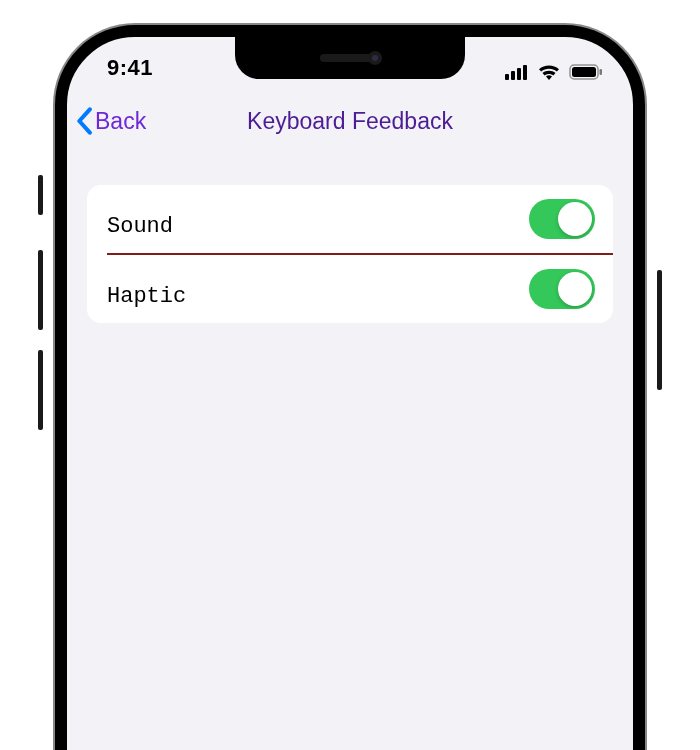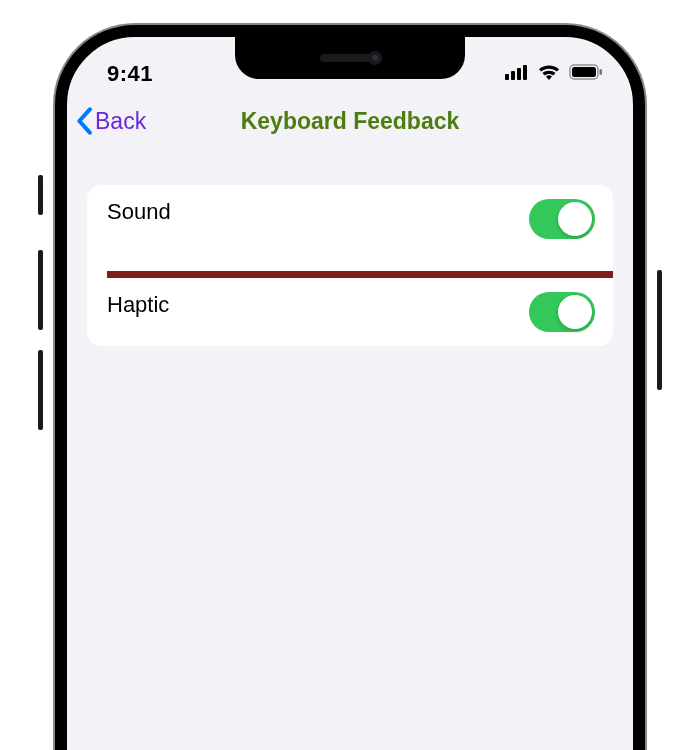--- a/index.html
+++ b/index.html
@@ -57,21 +57,20 @@
       background: #1a1a1a; border-radius: 50%;
       position: absolute; left: 58%;
     }
     .notch .cam-inner {
       width:6px; height:6px; background:#2c2c44; border-radius:50%;
       position:absolute; top:4px; left:4px;
     }
     .status-bar {
       display: flex;
       justify-content: space-between;
-      align-items: center;
       padding: 18px 30px 0 40px;
       height: 56px;
     }
     .status-time {
       font-weight: 600;
       font-size: 22px;
       letter-spacing: 0.5px;
     }
     .status-icons {
       display: flex;
@@ -91,37 +90,38 @@
       color: #6d28d9;
       font-size: 23px;
       cursor: pointer;
     }
     .nav-back .chev { margin-right: 2px; display:flex; }
     .nav-title {
       position: absolute;
       left: 50%;
       transform: translateX(-50%);
       font-size: 23px;
-      font-weight: 700;
-      color: #4d7c0f;
+      font-weight: 400;
+      color: #4c1d95;
     }
     .group {
       margin: 36px 20px 0 20px;
       background: #fff;
       border-radius: 14px;
       overflow: hidden;
     }
     .row {
       display: flex;
       justify-content: space-between;
-      align-items: flex-start;
+      align-items: flex-end;
       padding: 14px 18px 14px 20px;
       min-height: 58px;
-    }
-    .row + .row { border-top: 7px solid #7f1d1d; margin-left: 20px; padding-left: 0; margin-top: 18px; }
+      font-family: Liberation Mono, monospace;
+    }
+    .row + .row { border-top: 2px solid #7f1d1d; margin-left: 20px; padding-left: 0; }
     .row-label { font-size: 22px; color: #000; }
     .toggle {
       width: 66px; height: 40px;
       background: #34c759;
       border-radius: 20px;
       position: relative;
       cursor: pointer;
     }
     .toggle-knob {
       position: absolute;

